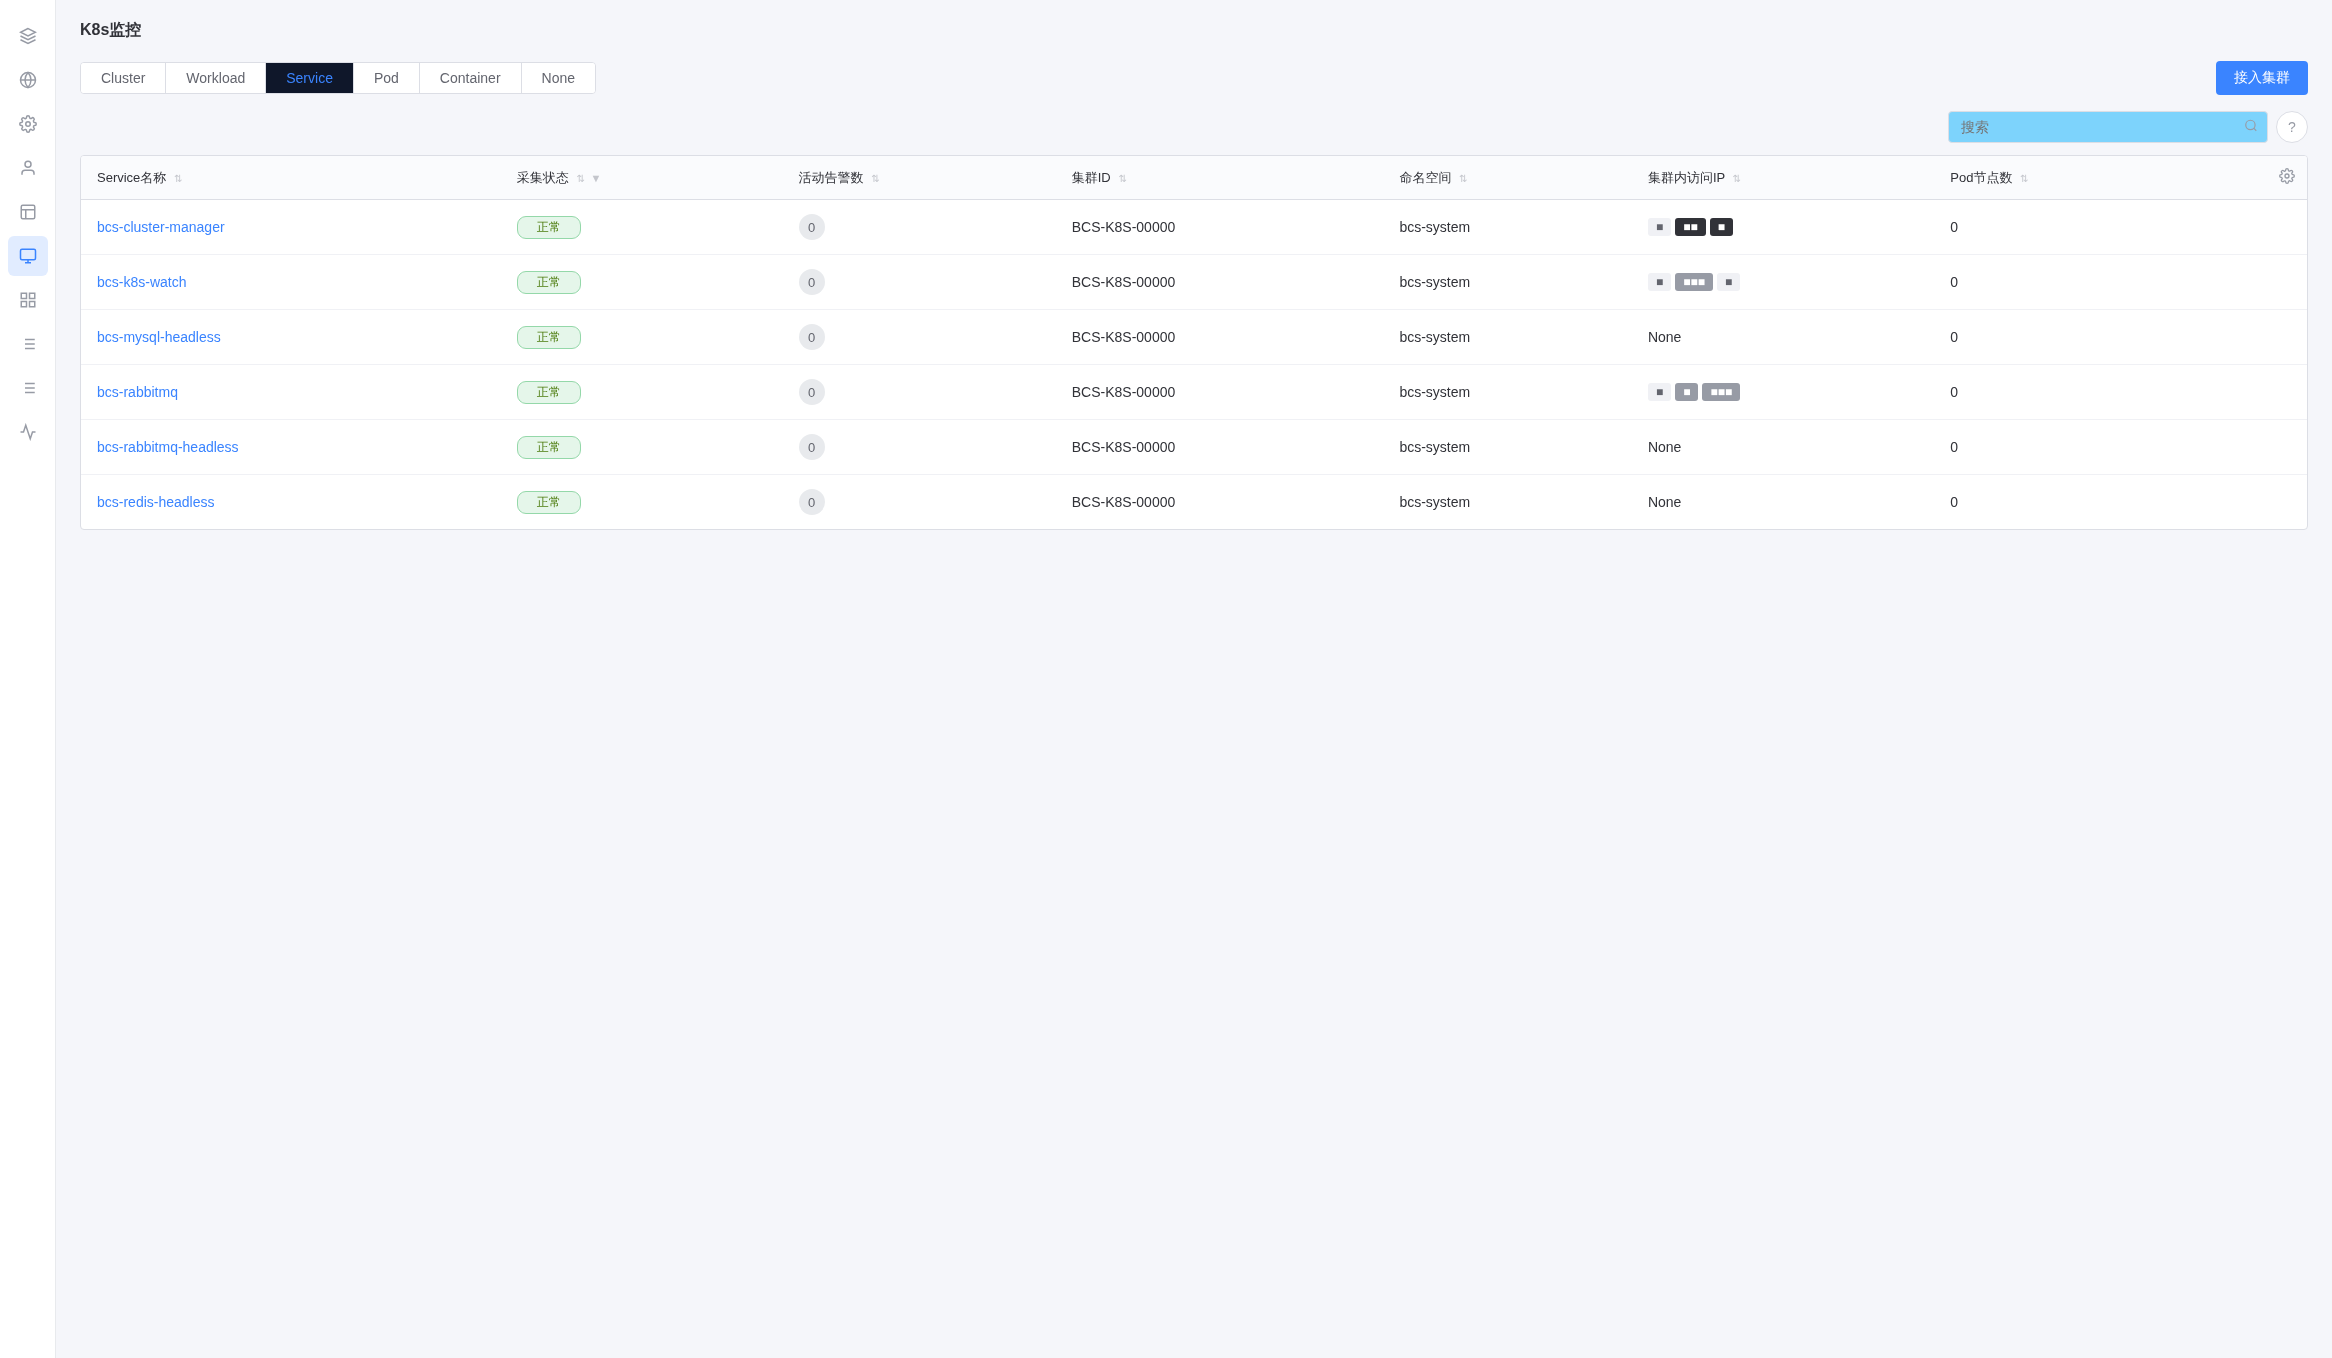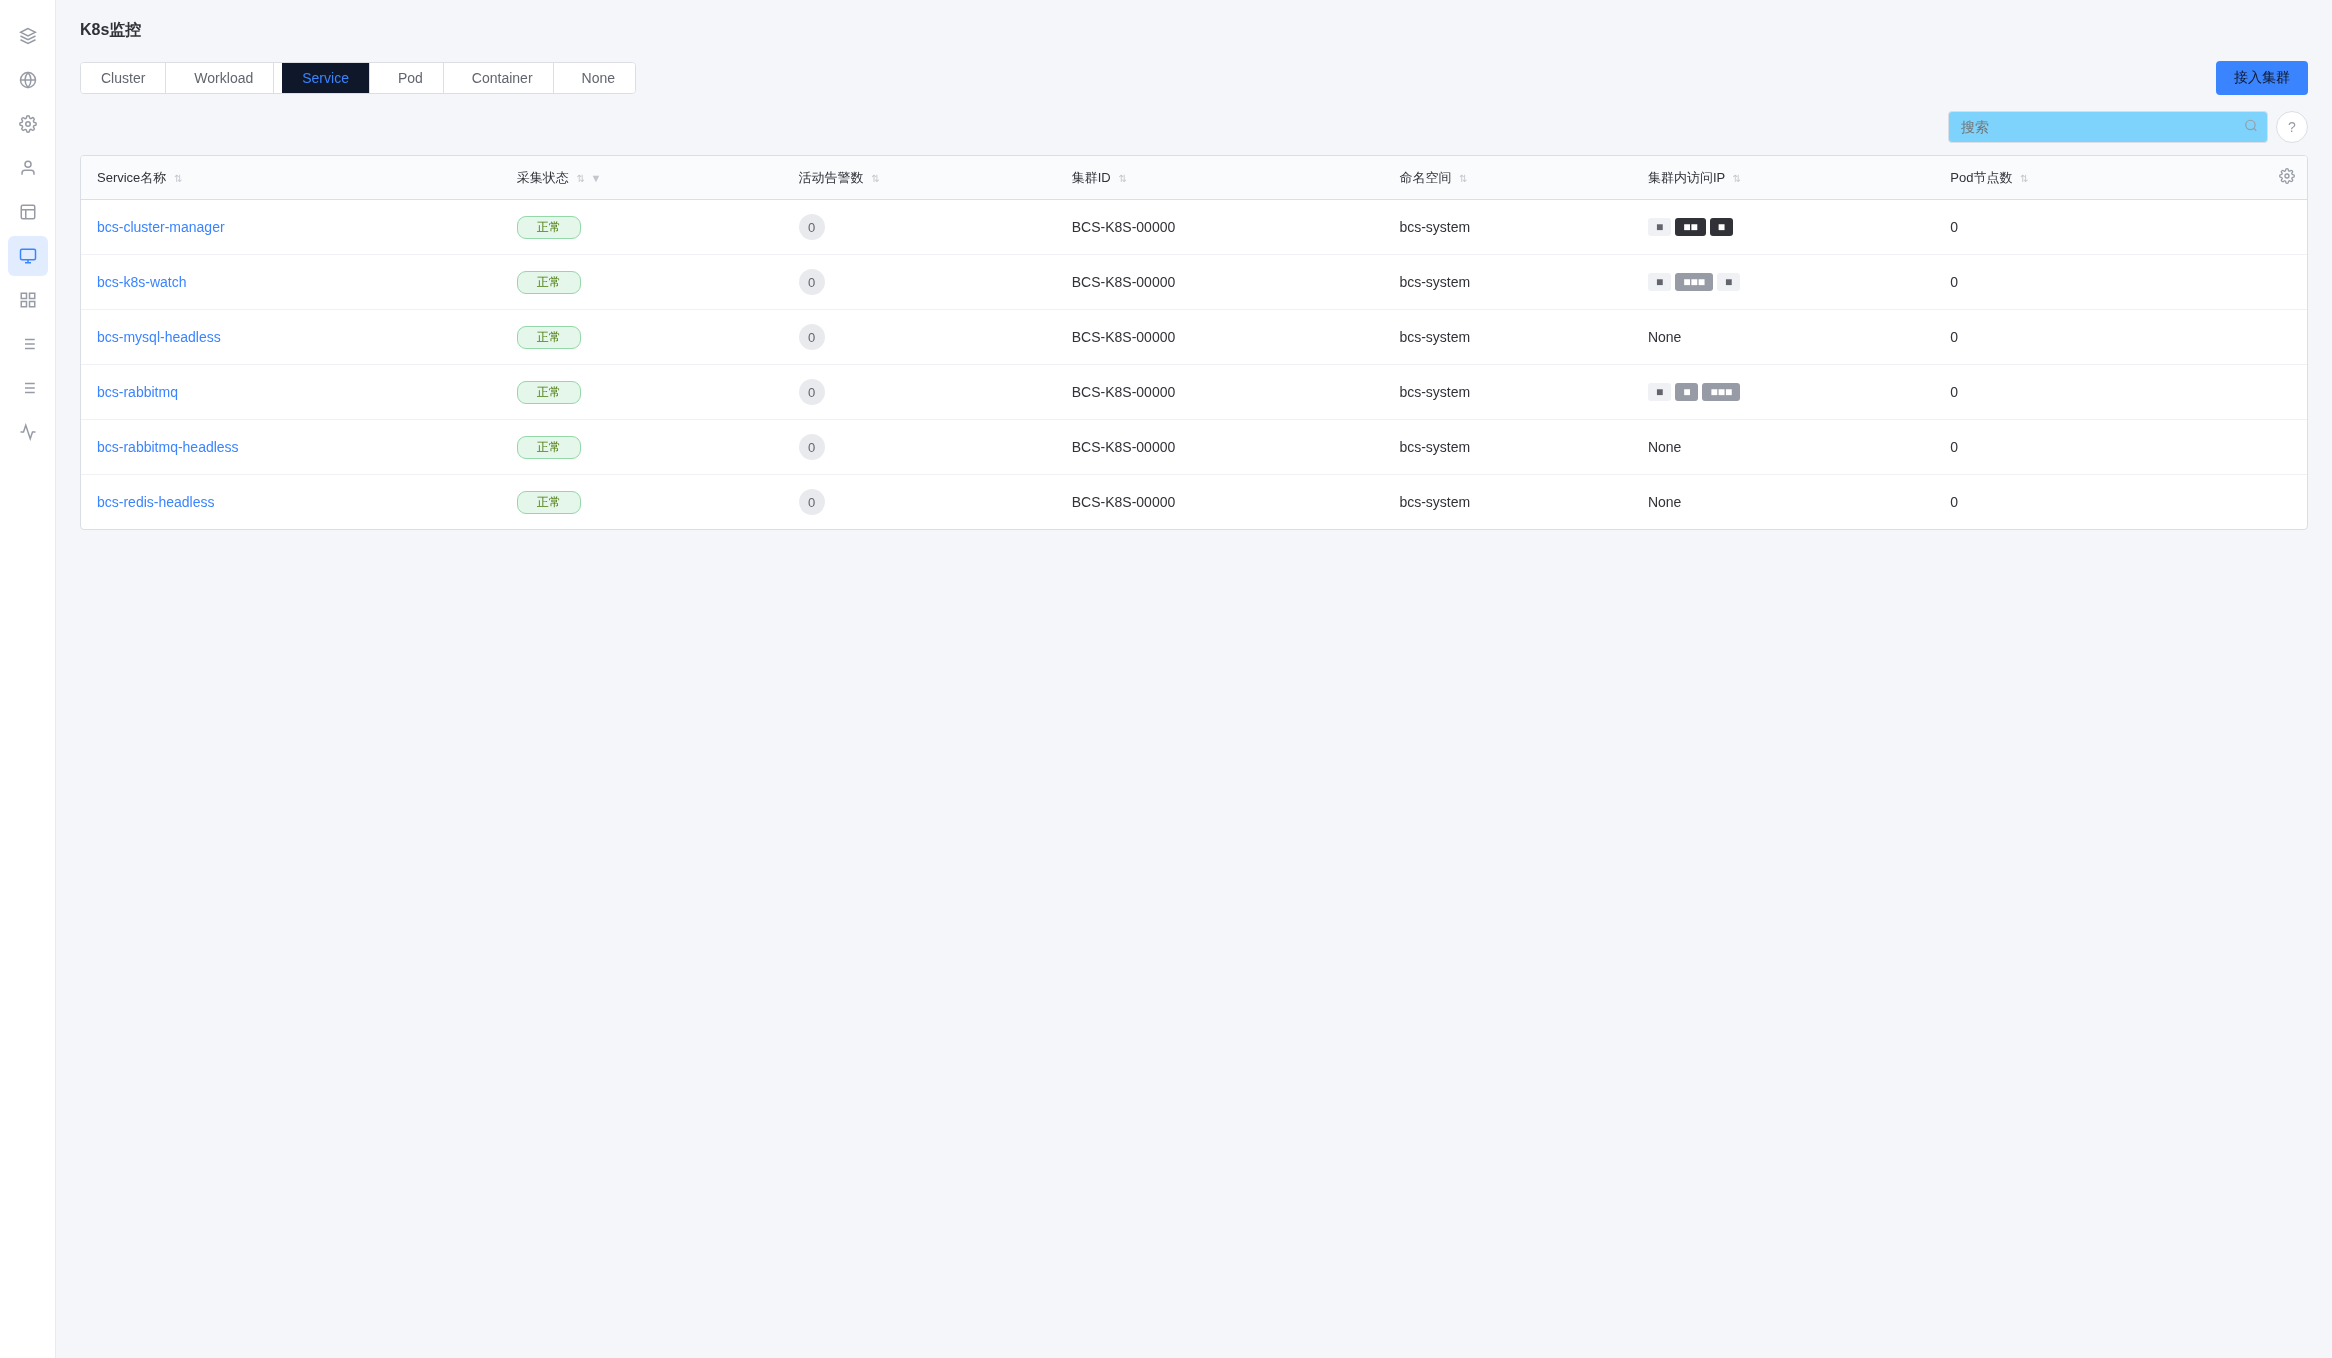--- a/index.html
+++ b/index.html
@@ -50,21 +50,21 @@
     .top-bar {
       display: flex;
       align-items: center;
       justify-content: space-between;
       margin-bottom: 16px;
     }
 
     
     .tabs {
       display: flex;
-      gap: 8px;
+      gap: 0;
       border: 1px solid #dcdee5;
       border-radius: 4px;
       overflow: hidden;
       background: #fff;
     }
     .tab {
       padding: 7px 20px;
       font-size: 14px;
       color: #63656e;
       cursor: pointer;
@@ -75,21 +75,21 @@
     .tab:last-child { border-right: none; }
     .tab.active {
       color: #3a84ff;
       background: #0f172a;
       font-weight: 500;
     }
 
     
     .join-btn {
       background: #3a84ff;
-      color: #0f172a;
+      color: #ffffff;
       border: none;
       border-radius: 4px;
       padding: 8px 18px;
       font-size: 14px;
       cursor: pointer;
       font-weight: 500;
     }
 
     
     .search-bar-row {

